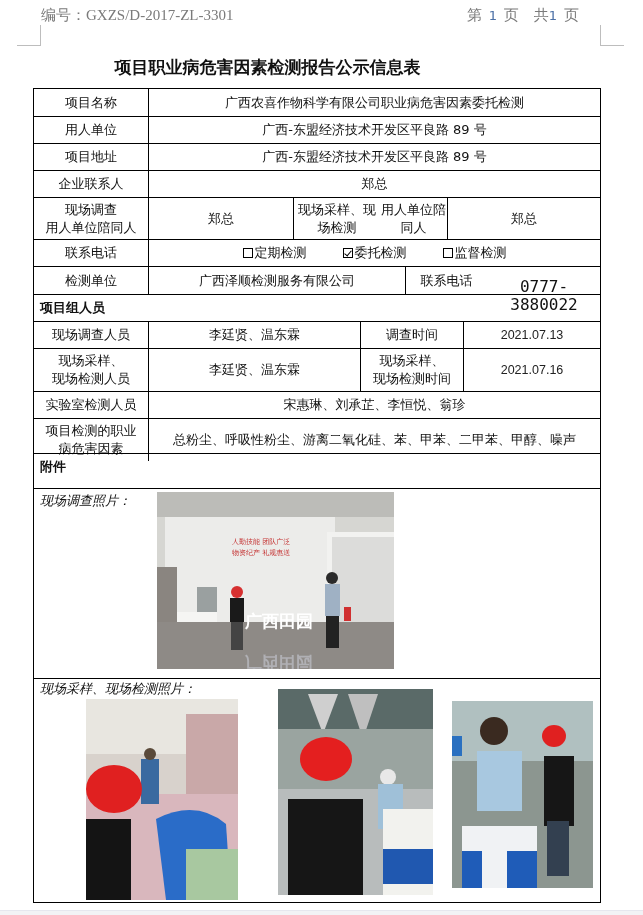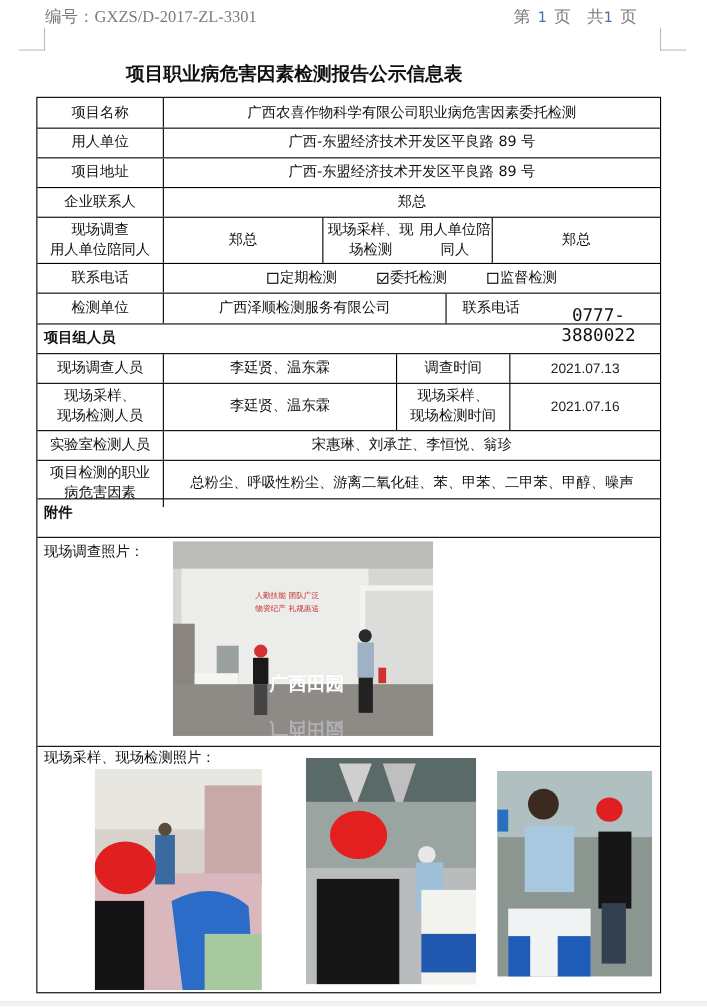--- a/index.html
+++ b/index.html
@@ -37,21 +37,21 @@
   .bold { font-weight:bold; }
   .date { font-family:"Liberation Sans", sans-serif; font-size:12.5px; color:#222;text-align:right; }
   .phone { font-family:"DejaVu Sans Mono", monospace; font-size:16px;margin-top:29px; }
   .chk { display:inline-flex; align-items:center; margin:0 8px; }
   .box { display:inline-block; width:10px; height:10px; border:1px solid #000; margin-right:2px; position:relative; box-sizing:border-box; }
   .box.checked::after {
     content:""; position:absolute; left:2px; top:0px; width:3px; height:6px;
     border:solid #000; border-width:0 1.5px 1.5px 0; transform:rotate(40deg);
   }
   .photo { position:absolute; overflow:hidden; }
-  .caption { position:absolute; font-size:13px; }
+  .caption { position:absolute; font-size:13px;font-style:italic; }
 
   .bottom-band { position:absolute; left:0; top:910px; width:643px; height:5px; background:#f2f2f5; border-top:1px solid #e6e6ee; }
 </style>
 </head>
 <body>
 
 <div class="hdr-left">编号：GXZS/D-2017-ZL-3301</div>
 <div class="hdr-right">
   <span>第</span>
   <span class="num">1</span>

